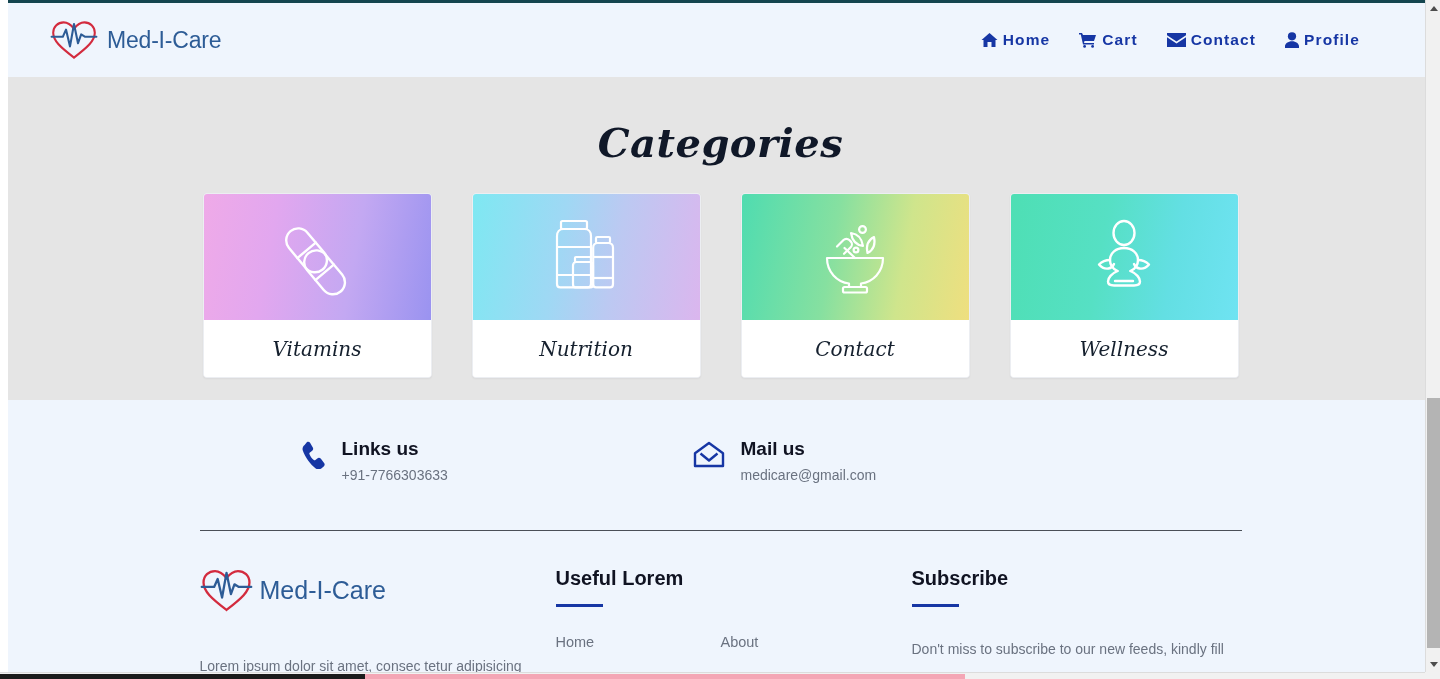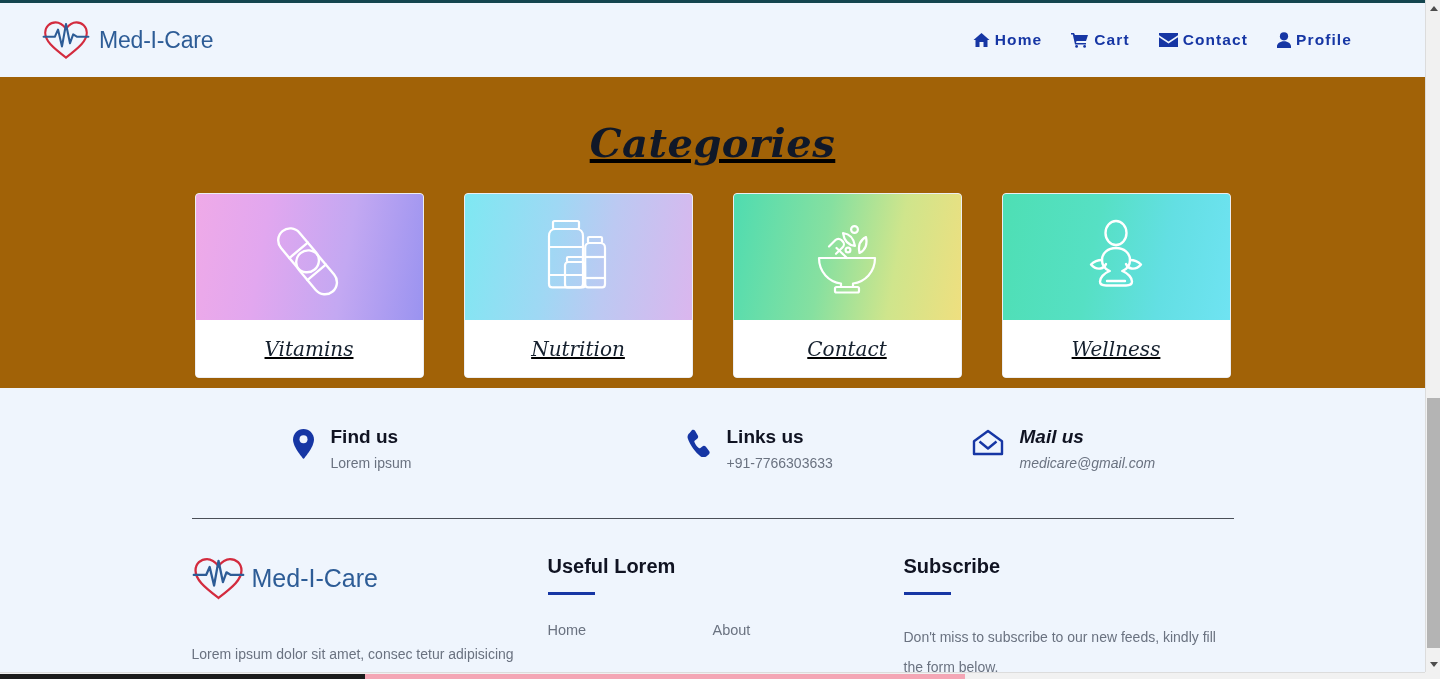--- a/index.html
+++ b/index.html
@@ -12,21 +12,21 @@
 
   body {
     font-family: "Liberation Sans", sans-serif;
     background: #ffffff;
     position: relative;
   }
 
   
   #viewport {
     position: absolute;
-    top: 0; left: 0;
+    top: 0; left: 8px;
     width: 1425px;
     height: 672px;
     overflow: hidden;
     background: #ffffff;
   }
 
   .top-strip {
     height: 3px;
     background: #14454f;
     width: 100%;
@@ -68,24 +68,23 @@
     font-size: 15.5px;
     font-weight: 600;
     letter-spacing: 1.1px;
     text-decoration: none;
     cursor: pointer;
   }
   .nav-link svg { display: block; fill: #1636a4; }
 
   
   #categories-section {
-    background: #a16207;
+    background: #e5e5e5;
     padding-top: 42px;
-    padding-bottom: 10px;
-    text-decoration: underline;
+    padding-bottom: 22px;
   }
   #categories-title {
     text-align: center;
     font-family: "DejaVu Serif", serif;
     font-style: italic;
     font-weight: bold;
     font-size: 40px;
     color: #101828;
     letter-spacing: 0.5px;
   }
@@ -417,32 +416,20 @@
         </div>
         <div class="card-label">Wellness</div>
       </div>
 
     </div>
   </section>
 
   <section id="contact-band">
     <div id="contact-row">
 
-      <div class="contact-item">
-        <span class="contact-icon">
-          <svg width="23" height="30" viewBox="0 0 23 30">
-            <path d="M11.5 0C5.7 0 1 4.7 1 10.5 1 18.4 11.5 30 11.5 30S22 18.4 22 10.5C22 4.7 17.3 0 11.5 0z" fill="#1636a4"></path>
-            <circle cx="11.5" cy="10.3" r="4" fill="#eff5fd"></circle>
-          </svg>
-        </span>
-        <div>
-          <div class="contact-title">Find us</div>
-          <div class="contact-value">Lorem ipsum</div>
-        </div>
-      </div>
 
       <div class="contact-item">
         <span class="contact-icon">
           <svg width="26" height="28" viewBox="0 0 26 28">
             <path d="M6.8 1.2c1.2-.8 2.7-.5 3.4.8l2.6 4.6c.7 1.2.3 2.7-.9 3.5l-2 1.3c-.5.3-.7.9-.5 1.5.7 2 2.4 4.5 4.4 6 .5.4 1.1.4 1.6 0l1.9-1.5c1.1-.9 2.7-.7 3.6.4l3.2 4.1c.9 1.1.7 2.7-.4 3.6l-2.4 1.9c-1.6 1.3-3.9 1.3-5.6.1C10.5 23.6 5 16.4 2.8 9.6 2.1 7.5 2.8 5.2 4.6 3.9l2.2-2.7z" fill="#1636a4"></path>
           </svg>
         </span>
         <div>
           <div class="contact-title">Links us</div>
           <div class="contact-value">+91-7766303633</div>

